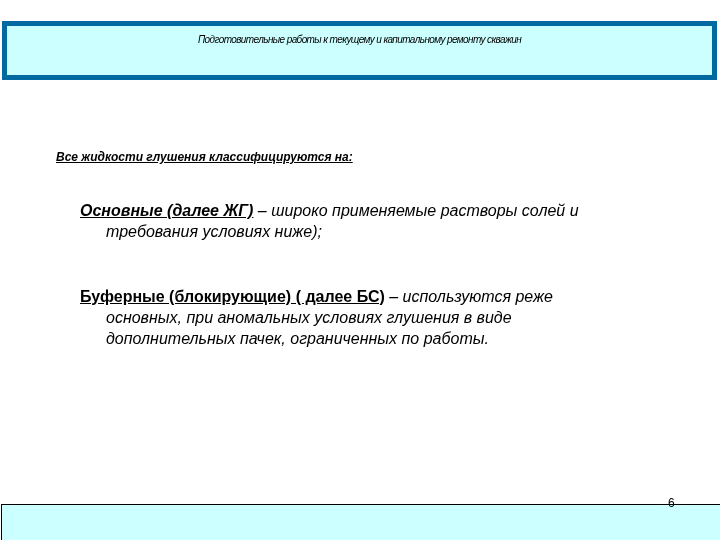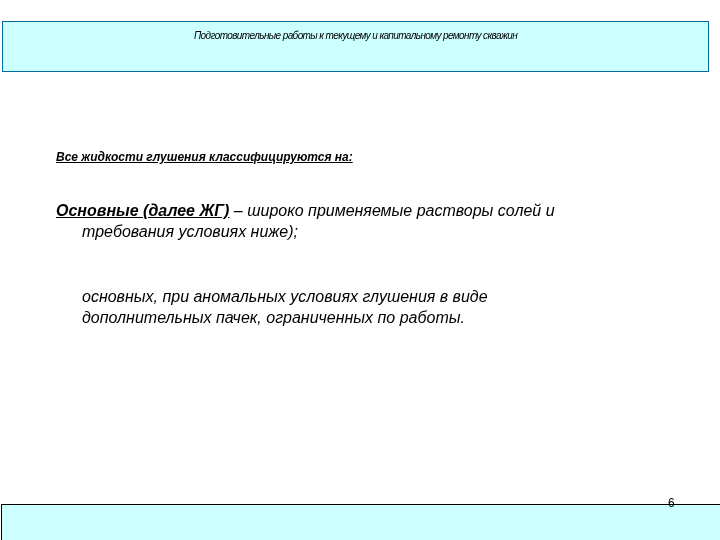--- a/index.html
+++ b/index.html
@@ -17,21 +17,21 @@
       width: 720px;
       height: 540px;
     }
     .header-box {
       position: absolute;
       left: 2px;
       top: 21px;
       width: 705px;
       height: 49px;
       background: #ccffff;
-      border: 1px solid #0369a1;
+      border: 5px solid #0369a1;
       text-align: center;
     }
     .header-subtitle {
       position: absolute;
       left: 0;
       right: 0;
       top: 8px;
       font-size: 10px;
       font-style: italic;
       letter-spacing: -0.6px;
@@ -65,21 +65,21 @@
     .item {
       position: absolute;
       left: 0;
       font-size: 16px;
       line-height: 21px;
       font-style: italic;
       width: 600px;
     }
     .item-1 { top: 50px; }
     .item-2 { top: 136px; }
-    .item .line { display: block; white-space: nowrap; }
+    .item .line { display: block; white-space: nowrap; margin-left: 24px; }
     .item .indent { padding-left: 26px; }
     .term-italic {
       font-weight: bold;
       font-style: italic;
       text-decoration: underline;
     }
     .term-normal {
       font-weight: bold;
       font-style: normal;
       text-decoration: underline;
@@ -113,20 +113,21 @@
 
   <div class="content">
     <div class="lead">Все жидкости глушения классифицируются на:</div>
 
     <div class="item item-1">
       <span class="line"><span class="term-italic"> Основные (далее ЖГ)</span><span> – широко применяемые растворы солей и</span></span>
       <span class="line indent">требования условиях ниже);</span>
     </div>
 
     <div class="item item-2">
+      <span class="line"><span class="term-normal">Буферные (блокирующие) ( далее БС)</span><span> – используются реже</span></span>
       <span class="line indent">основных, при аномальных условиях глушения в виде</span>
       <span class="line indent">дополнительных пачек, ограниченных по работы.</span>
     </div>
   </div>
 
   <div class="footer-band"></div>
   <div class="page-number">6</div>
 
 </div>
 

